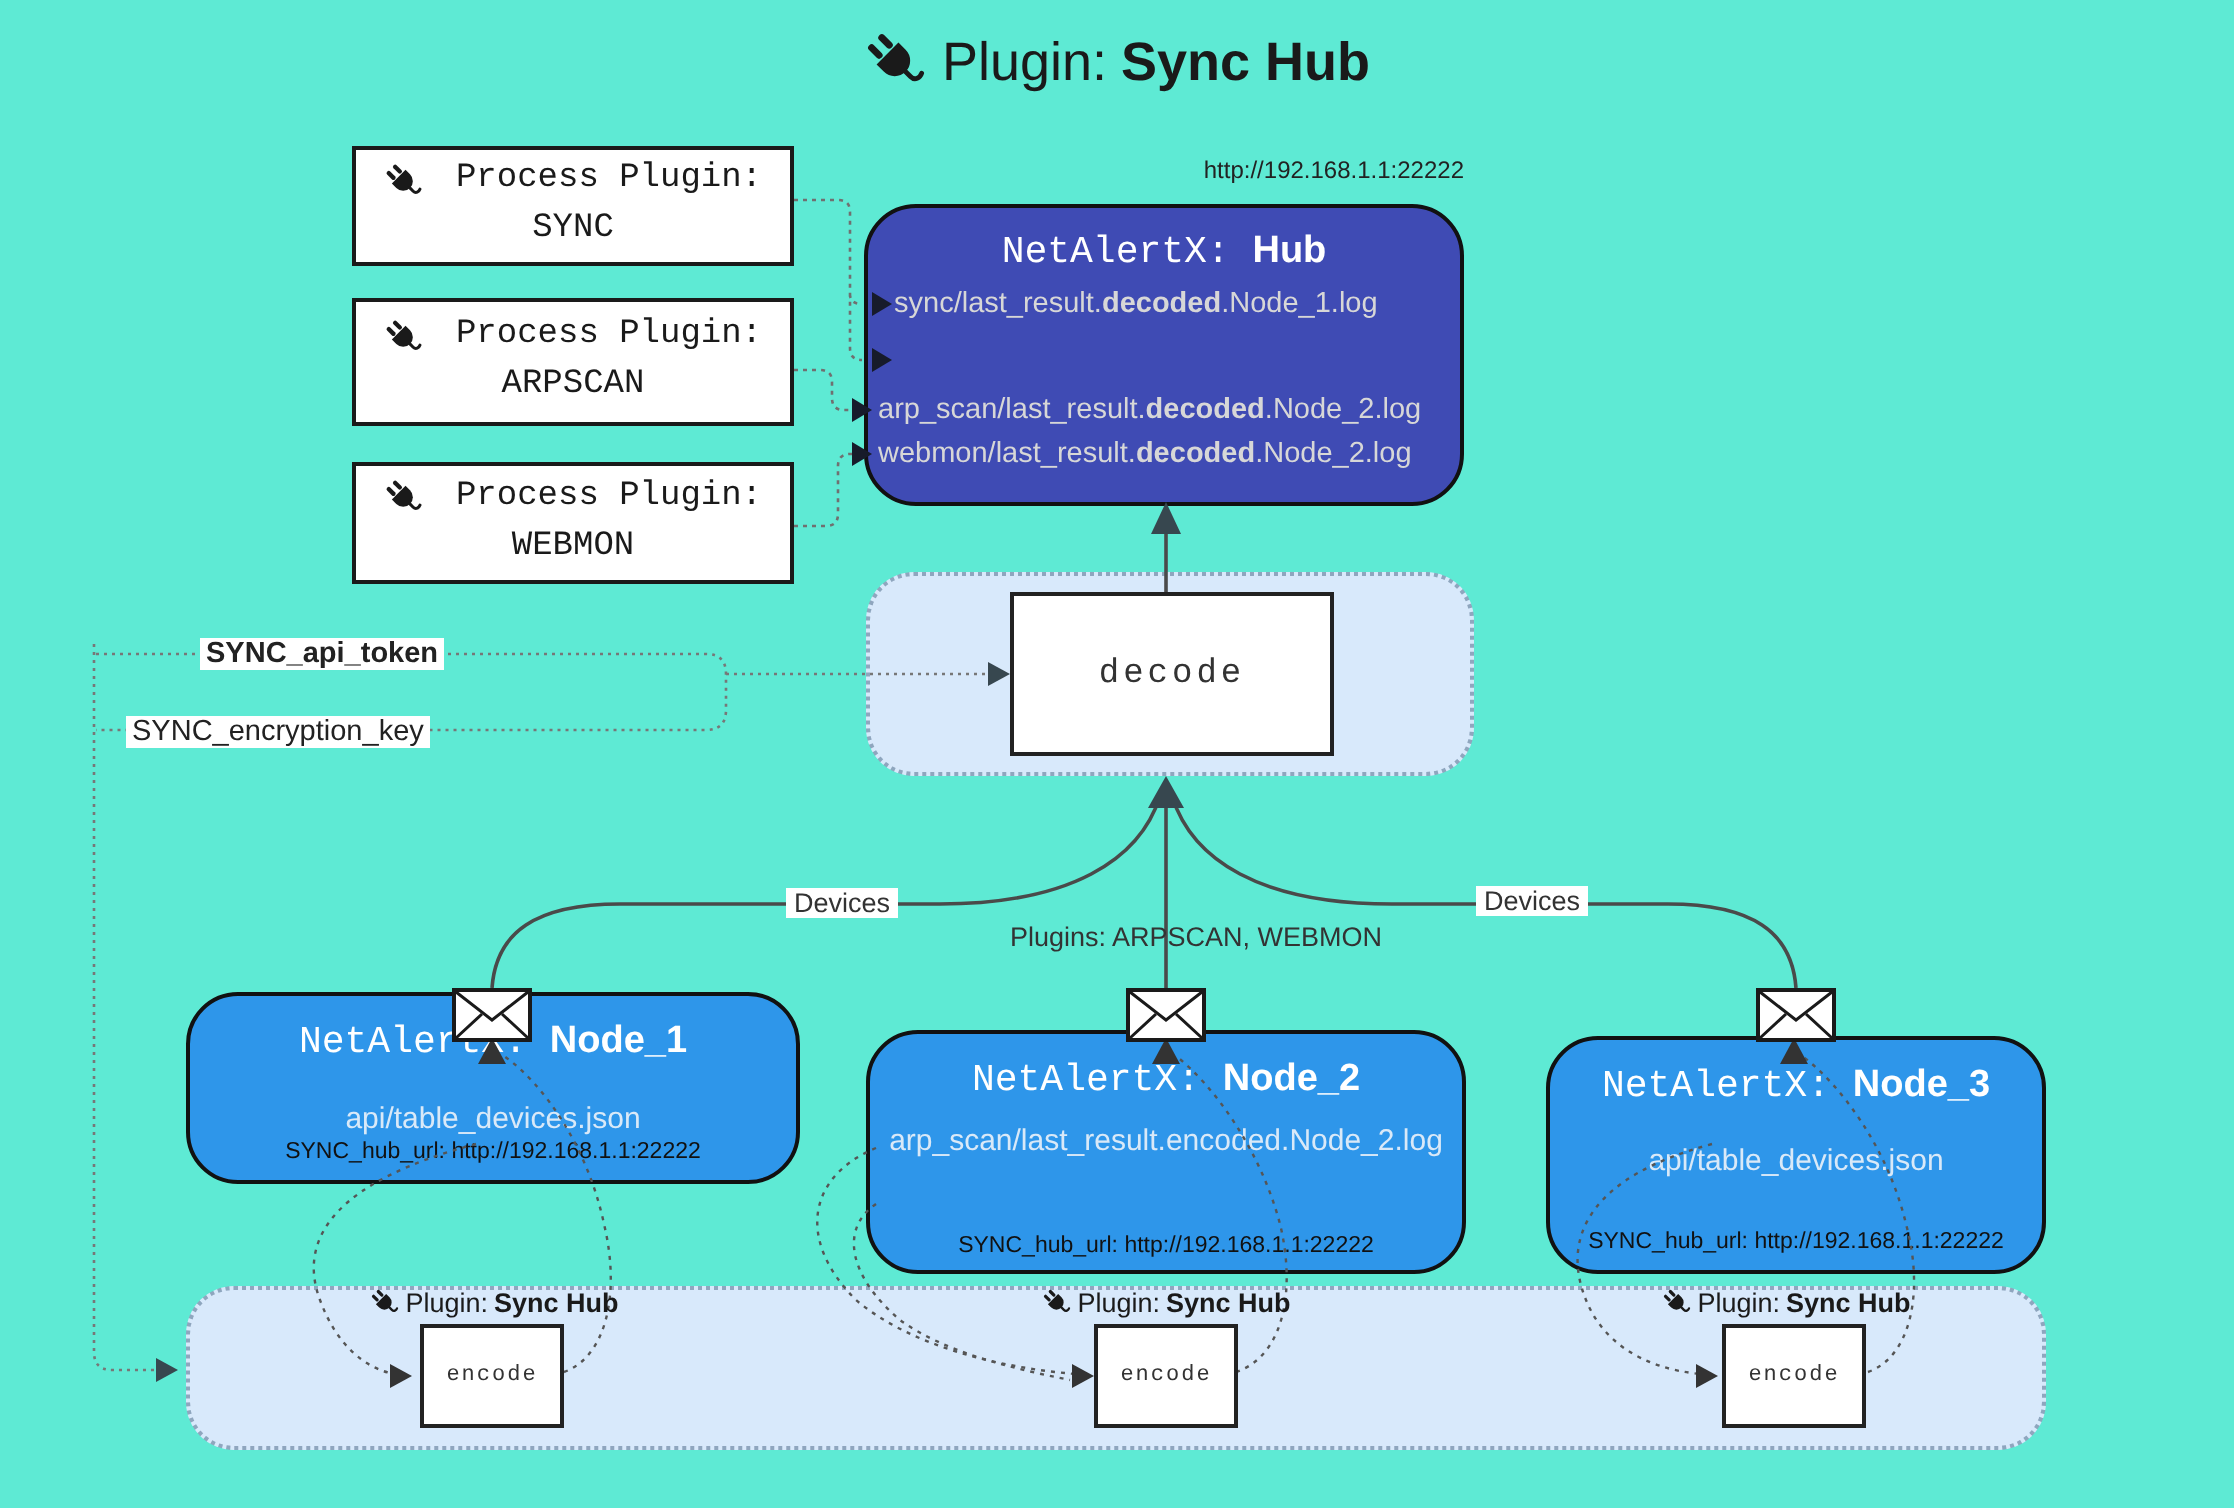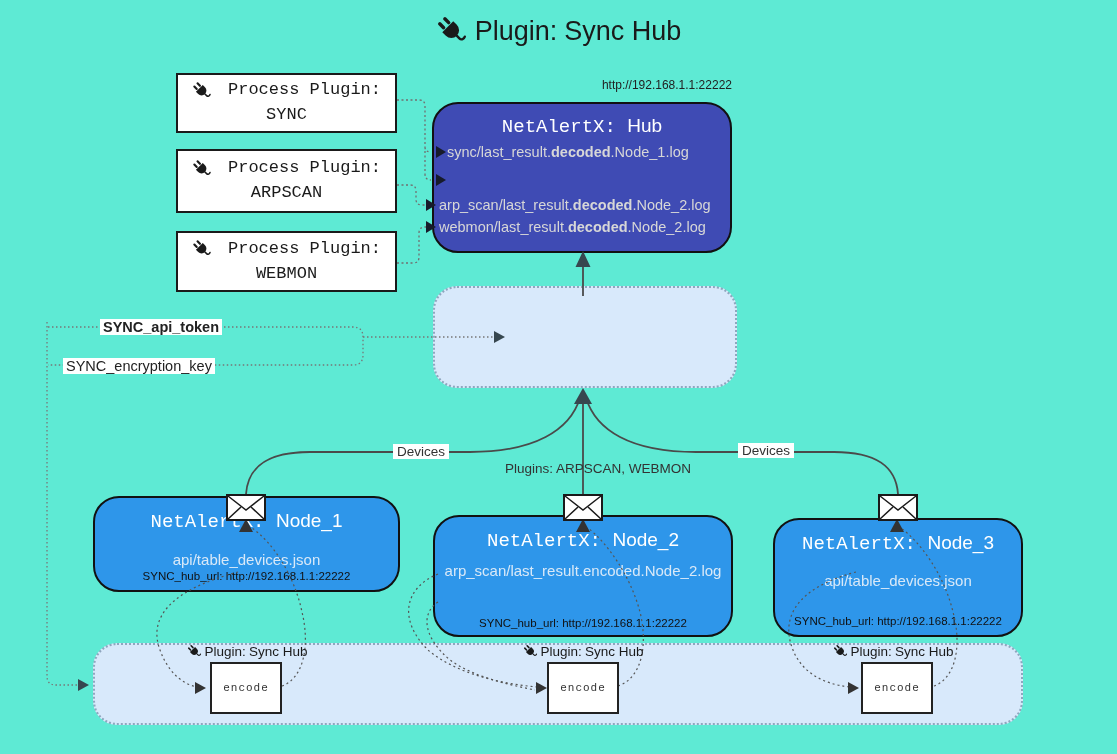--- a/index.html
+++ b/index.html
@@ -1,19 +1,19 @@
 <!DOCTYPE html>
 <html><head>
 <meta charset="utf-8">
 <style>
   html,body{margin:0;padding:0;background:#fff;}
   .canvas{position:relative;width:1117px;height:754px;background:#5eead4;
     font-family:"Liberation Sans",sans-serif;overflow:hidden;color:#1a1a1a;}
   .mono{font-family:"Liberation Mono","DejaVu Sans Mono",monospace;}
-  .bold-part{font-family:"Liberation Sans",sans-serif;font-weight:400;}
+  .bold-part{font-family:"Liberation Sans",sans-serif;font-weight:700;}
 
   
   .title{position:absolute;top:15px;left:0;width:100%;display:flex;justify-content:center;
     align-items:center;gap:7px;font-size:27px;color:#1a1a1a;z-index:2;}
 
   .plug-lg{width:32px;height:32px;}
   .plug-md{width:20px;height:20px;}
   .plug-sm{width:15px;height:15px;}
 
   
@@ -175,20 +175,21 @@
 
   <div class="hub-url">http://192.168.1.1:22222</div>
   <div class="hub">
     <div class="hub-title mono"><span>NetAlertX: </span><span class="bold-part">Hub</span></div>
     <div class="hub-row" style="top:40px;left:13px;"><span>sync/last_result.</span><b>decoded</b><span>.Node_1.log</span></div>
     <div class="hub-row" style="top:93px;left:5px;"><span>arp_scan/last_result.</span><b>decoded</b><span>.Node_2.log</span></div>
     <div class="hub-row" style="top:115px;left:5px;"><span>webmon/last_result.</span><b>decoded</b><span>.Node_2.log</span></div>
   </div>
 
   <div class="panel" id="decode-panel"></div>
+  <div class="white-box" id="decode-box">decode</div>
 
   <div class="secret-label" id="secret-token">SYNC_api_token</div>
   <div class="secret-label" id="secret-key">SYNC_encryption_key</div>
 
   <div class="edge-label" id="devices-left">Devices</div>
   <div class="edge-label" id="devices-right">Devices</div>
   <div class="edge-label" id="plugins-label">Plugins: ARPSCAN, WEBMON</div>
 
   <div class="node" id="node-1">
     <div class="node-title mono"><span>NetAlertX: </span><span class="bold-part">Node_1</span></div>

